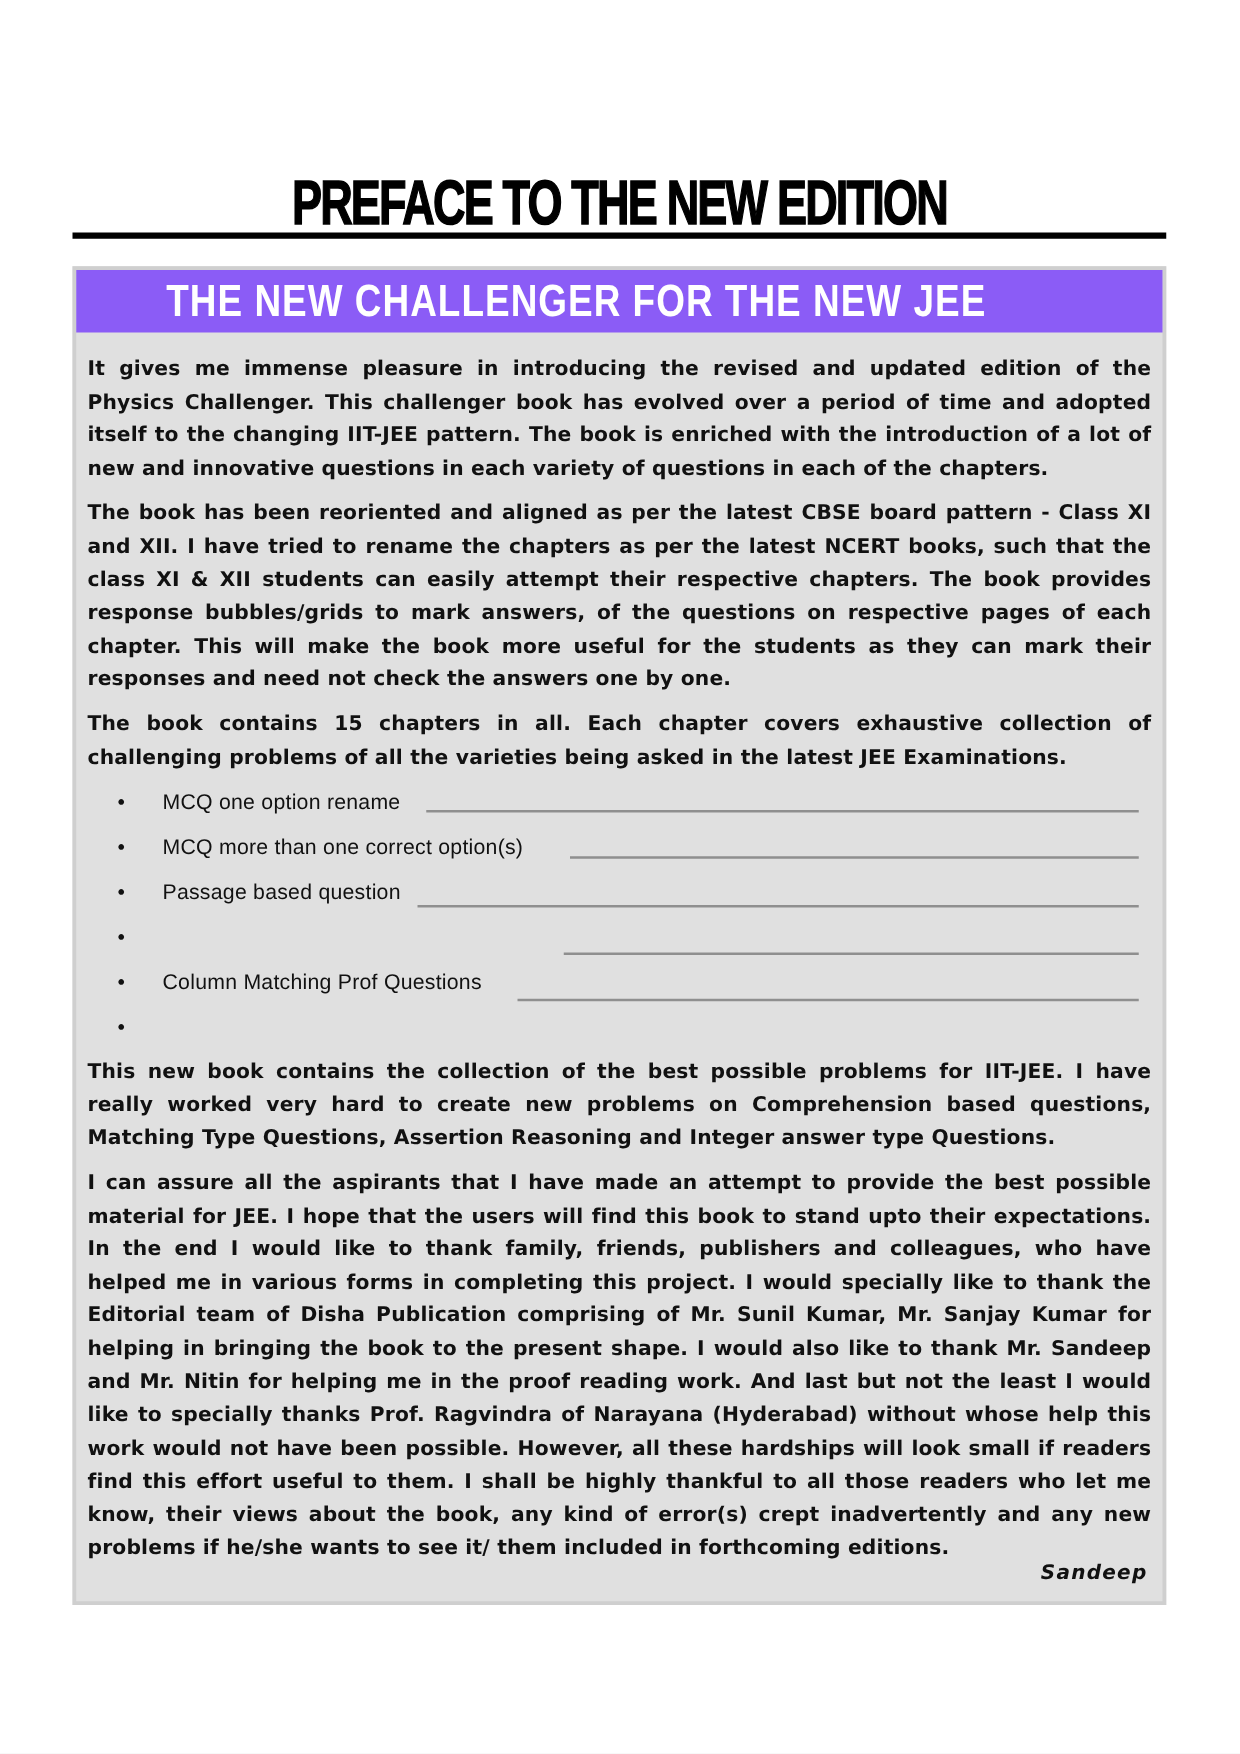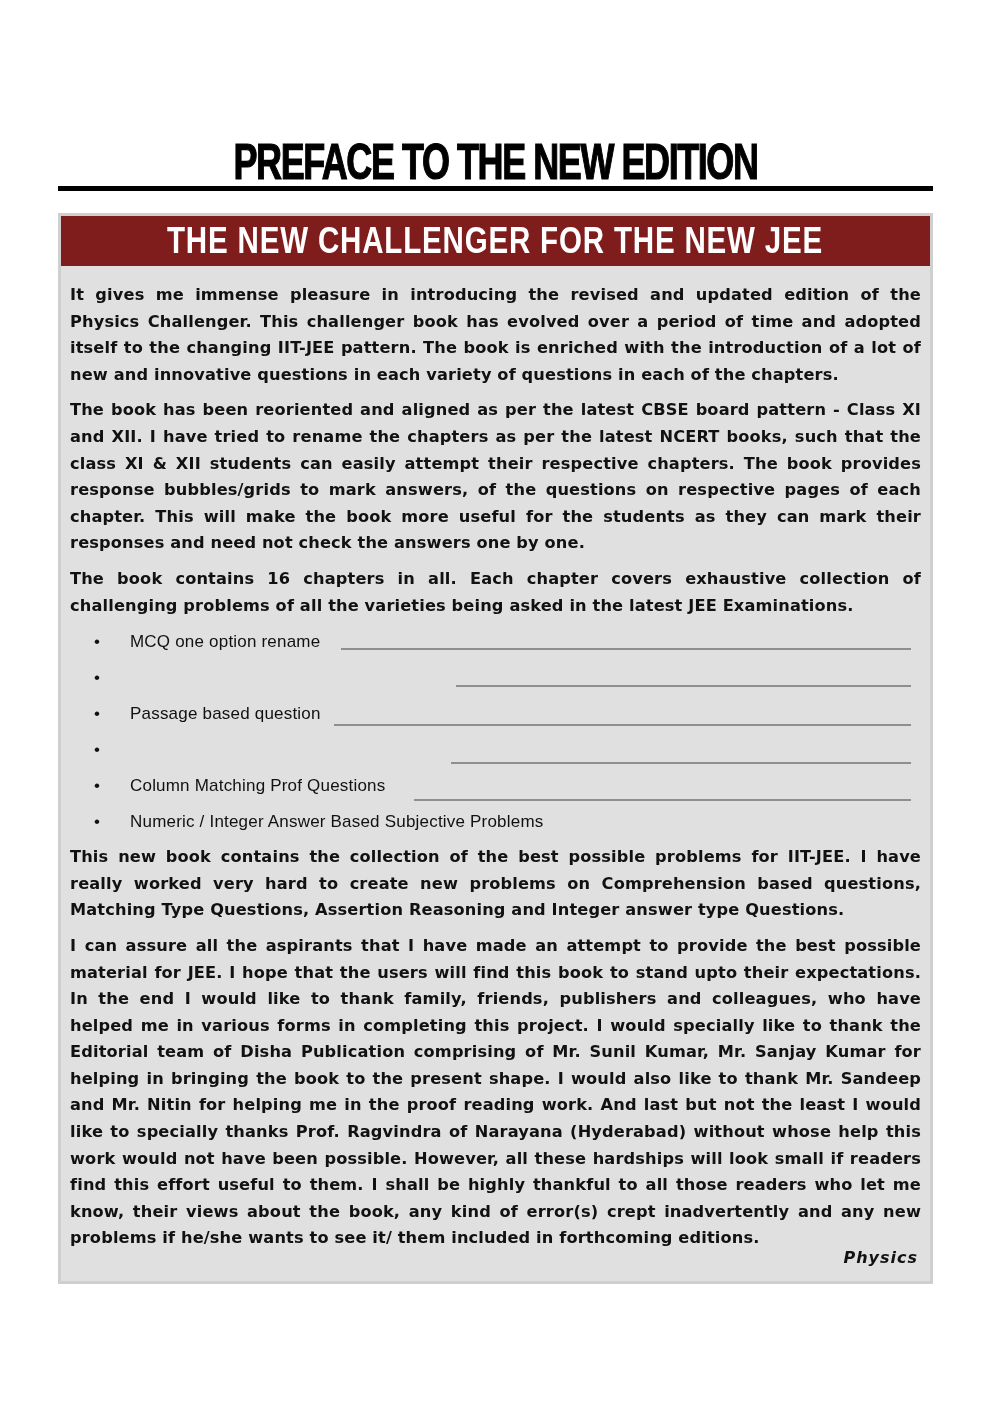--- a/index.html
+++ b/index.html
@@ -19,22 +19,22 @@
   }
   .title-rule {
     position: absolute; left: 58px; top: 186px; width: 875px; height: 5px; background: #000;
   }
   .box {
     position: absolute; left: 58px; top: 213px; width: 875px; height: 1071px;
     background: #e0e0e0; border: 3px solid #cfcfcf; box-sizing: border-box;
   }
   .box-header {
     position: absolute; left: 0; top: 0; right: 0; height: 50px;
-    background: #7f1d1d;
-    display: flex; align-items: center; justify-content: center;
+    background: #8b5cf6;
+    display: flex; align-items: center; justify-content: flex-start;
   }
   .box-header span {
     color: #ffffff; font-family: "Liberation Sans", sans-serif; font-weight: bold;
     font-size: 36px; letter-spacing: 1px;
     transform: scaleX(0.82); display: inline-block; white-space: nowrap;
   }
   .box-body {
     position: absolute; left: 9px; right: 9px; top: 66px;
     font-size: 16.2px; line-height: 26.6px; text-align: justify;
     letter-spacing: 0.15px;
@@ -64,50 +64,50 @@
 <div class="title-rule"></div>
 
 <div class="box">
   <div class="box-header">
     <span>THE NEW CHALLENGER FOR THE NEW JEE</span>
   </div>
 
   <div class="box-body">
     <p>It gives me immense pleasure in introducing the revised and updated edition of the Physics Challenger. This challenger book has evolved over a period of time and adopted itself to the changing IIT-JEE pattern. The book is enriched with the introduction of a lot of new and innovative questions in each variety of questions in each of the chapters.</p>
     <p>The book has been reoriented and aligned as per the latest CBSE board pattern - Class XI and XII. I have tried to rename the chapters as per the latest NCERT books, such that the  class XI &amp; XII students can easily attempt their respective chapters. The book provides response bubbles/grids to mark answers, of the questions on respective pages of each chapter. This will make the book more useful for the students as they can mark their responses and need not check the answers one by one.</p>
-    <p>The book contains 16 chapters in all. Each chapter covers exhaustive collection of challenging problems of all the varieties being asked in the latest JEE Examinations.</p>
+    <p>The book contains 15 chapters in all. Each chapter covers exhaustive collection of challenging problems of all the varieties being asked in the latest JEE Examinations.</p>
 
     <ul class="bullets">
       <li>
         <span class="dot">•</span>
         <span class="txt">MCQ one option rename</span>
         <span class="rule" style="left:271px; top:20px;"></span>
       </li>
       <li>
         <span class="dot">•</span>
+        <span class="txt">MCQ more than one correct option(s)</span>
         <span class="rule" style="left:386px; top:21px;"></span>
       </li>
       <li>
         <span class="dot">•</span>
         <span class="txt">Passage based question</span>
         <span class="rule" style="left:264px; top:24px;"></span>
       </li>
       <li>
         <span class="dot">•</span>
         <span class="rule" style="left:381px; top:26px;"></span>
       </li>
       <li>
         <span class="dot">•</span>
         <span class="txt">Column Matching Prof Questions</span>
         <span class="rule" style="left:344px; top:27px;"></span>
       </li>
       <li>
         <span class="dot">•</span>
-        <span class="txt">Numeric / Integer Answer Based Subjective Problems</span>
       </li>
     </ul>
 
     <p>This new book contains the collection of the best possible problems for IIT-JEE. I have really worked very hard to create new problems on Comprehension based questions, Matching Type Questions, Assertion Reasoning and Integer answer type Questions.</p>
     <p>I can assure all the aspirants that I have made an attempt to provide the best possible material for JEE. I hope that the users will find this book to stand upto their expectations. In the end I would like to thank family, friends, publishers and colleagues, who have helped me in various forms in completing this project. I would specially like to thank the Editorial team of Disha Publication comprising of Mr. Sunil Kumar, Mr. Sanjay Kumar for helping in bringing the book to the present shape. I would also like to thank Mr. Sandeep and Mr. Nitin for helping me in the proof reading work. And last but not the least I would like to specially thanks Prof. Ragvindra of Narayana (Hyderabad) without whose help this work would not have been possible. However, all these hardships will look small if readers find this effort useful to them. I shall be highly thankful to all those readers who let me know, their views about the book, any kind of error(s) crept inadvertently and any new problems if he/she wants to see it/ them included in forthcoming editions.</p>
   </div>
 
-  <div class="author">Physics</div>
+  <div class="author">Sandeep</div>
 </div>
 
 </body></html>

